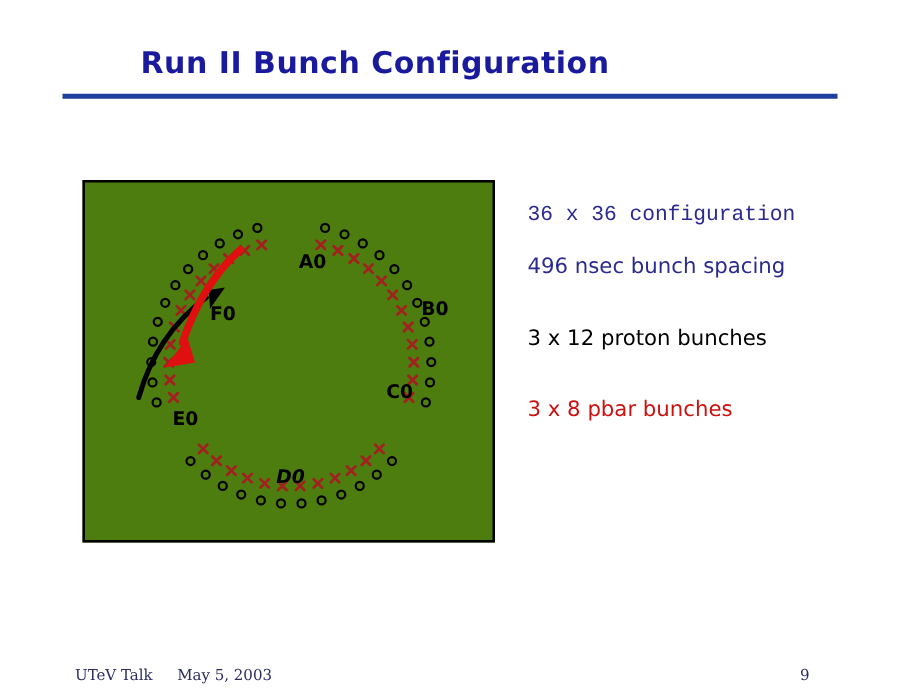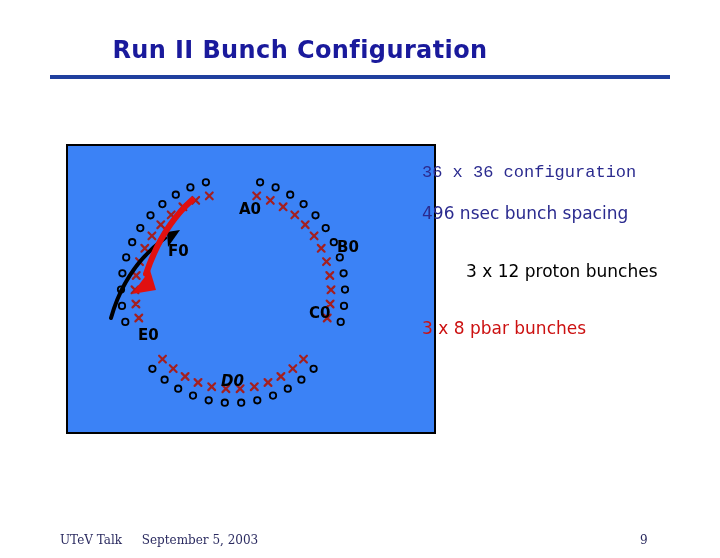--- a/index.html
+++ b/index.html
@@ -37,25 +37,25 @@
     width: 620px;
     height: 4px;
     background: #1f3f9e;
   }
 
   
   #diagram-frame {
     position: absolute;
     left: 66px;
     top: 144px;
-    width: 370px;
+    width: 330px;
     height: 290px;
     border: 2px solid #000000;
     box-sizing: border-box;
-    background: #3b82f6;
+    background: #4d7c0f;
   }
   #ring-canvas {
     position: absolute;
     left: 0;
     top: 0;
   }
 
   
   .sector-label {
     position: absolute;
@@ -195,23 +195,23 @@
     <div class="sector-label" style="left: 171px; top: 54px;">A0</div>
     <div class="sector-label" style="left: 231px; top: 92px; margin-left: 38px;">B0</div>
     <div class="sector-label" style="left: 241px; top: 158px;">C0</div>
     <div class="sector-label" style="left: 153px; top: 226px; font-style: italic;">D0</div>
     <div class="sector-label" style="left: 70px; top: 180px;">E0</div>
     <div class="sector-label" style="left: 100px; top: 96px;">F0</div>
   </div>
 
   <div class="rt rt-blue" style="left: 422px; top: 163px; font-family: Liberation Mono, monospace;">36 x 36 configuration</div>
   <div class="rt rt-blue" style="left: 422px; top: 203px;">496 nsec bunch spacing</div>
-  <div class="rt rt-black" style="left: 422px; top: 261px; margin-left: 44px;">3 x 12 proton bunches</div>
+  <div class="rt rt-black" style="left: 422px; top: 261px;">3 x 12 proton bunches</div>
   <div class="rt rt-red" style="left: 422px; top: 318px;">3 x 8 pbar bunches</div>
 
   <div id="footer-left">
     <span>UTeV Talk</span>
     <span class="fl-sep"></span>
-    <span>September 5, 2003</span>
+    <span>May 5, 2003</span>
   </div>
   <div id="footer-page">9</div>
 
 </div>
 
 </body></html>

